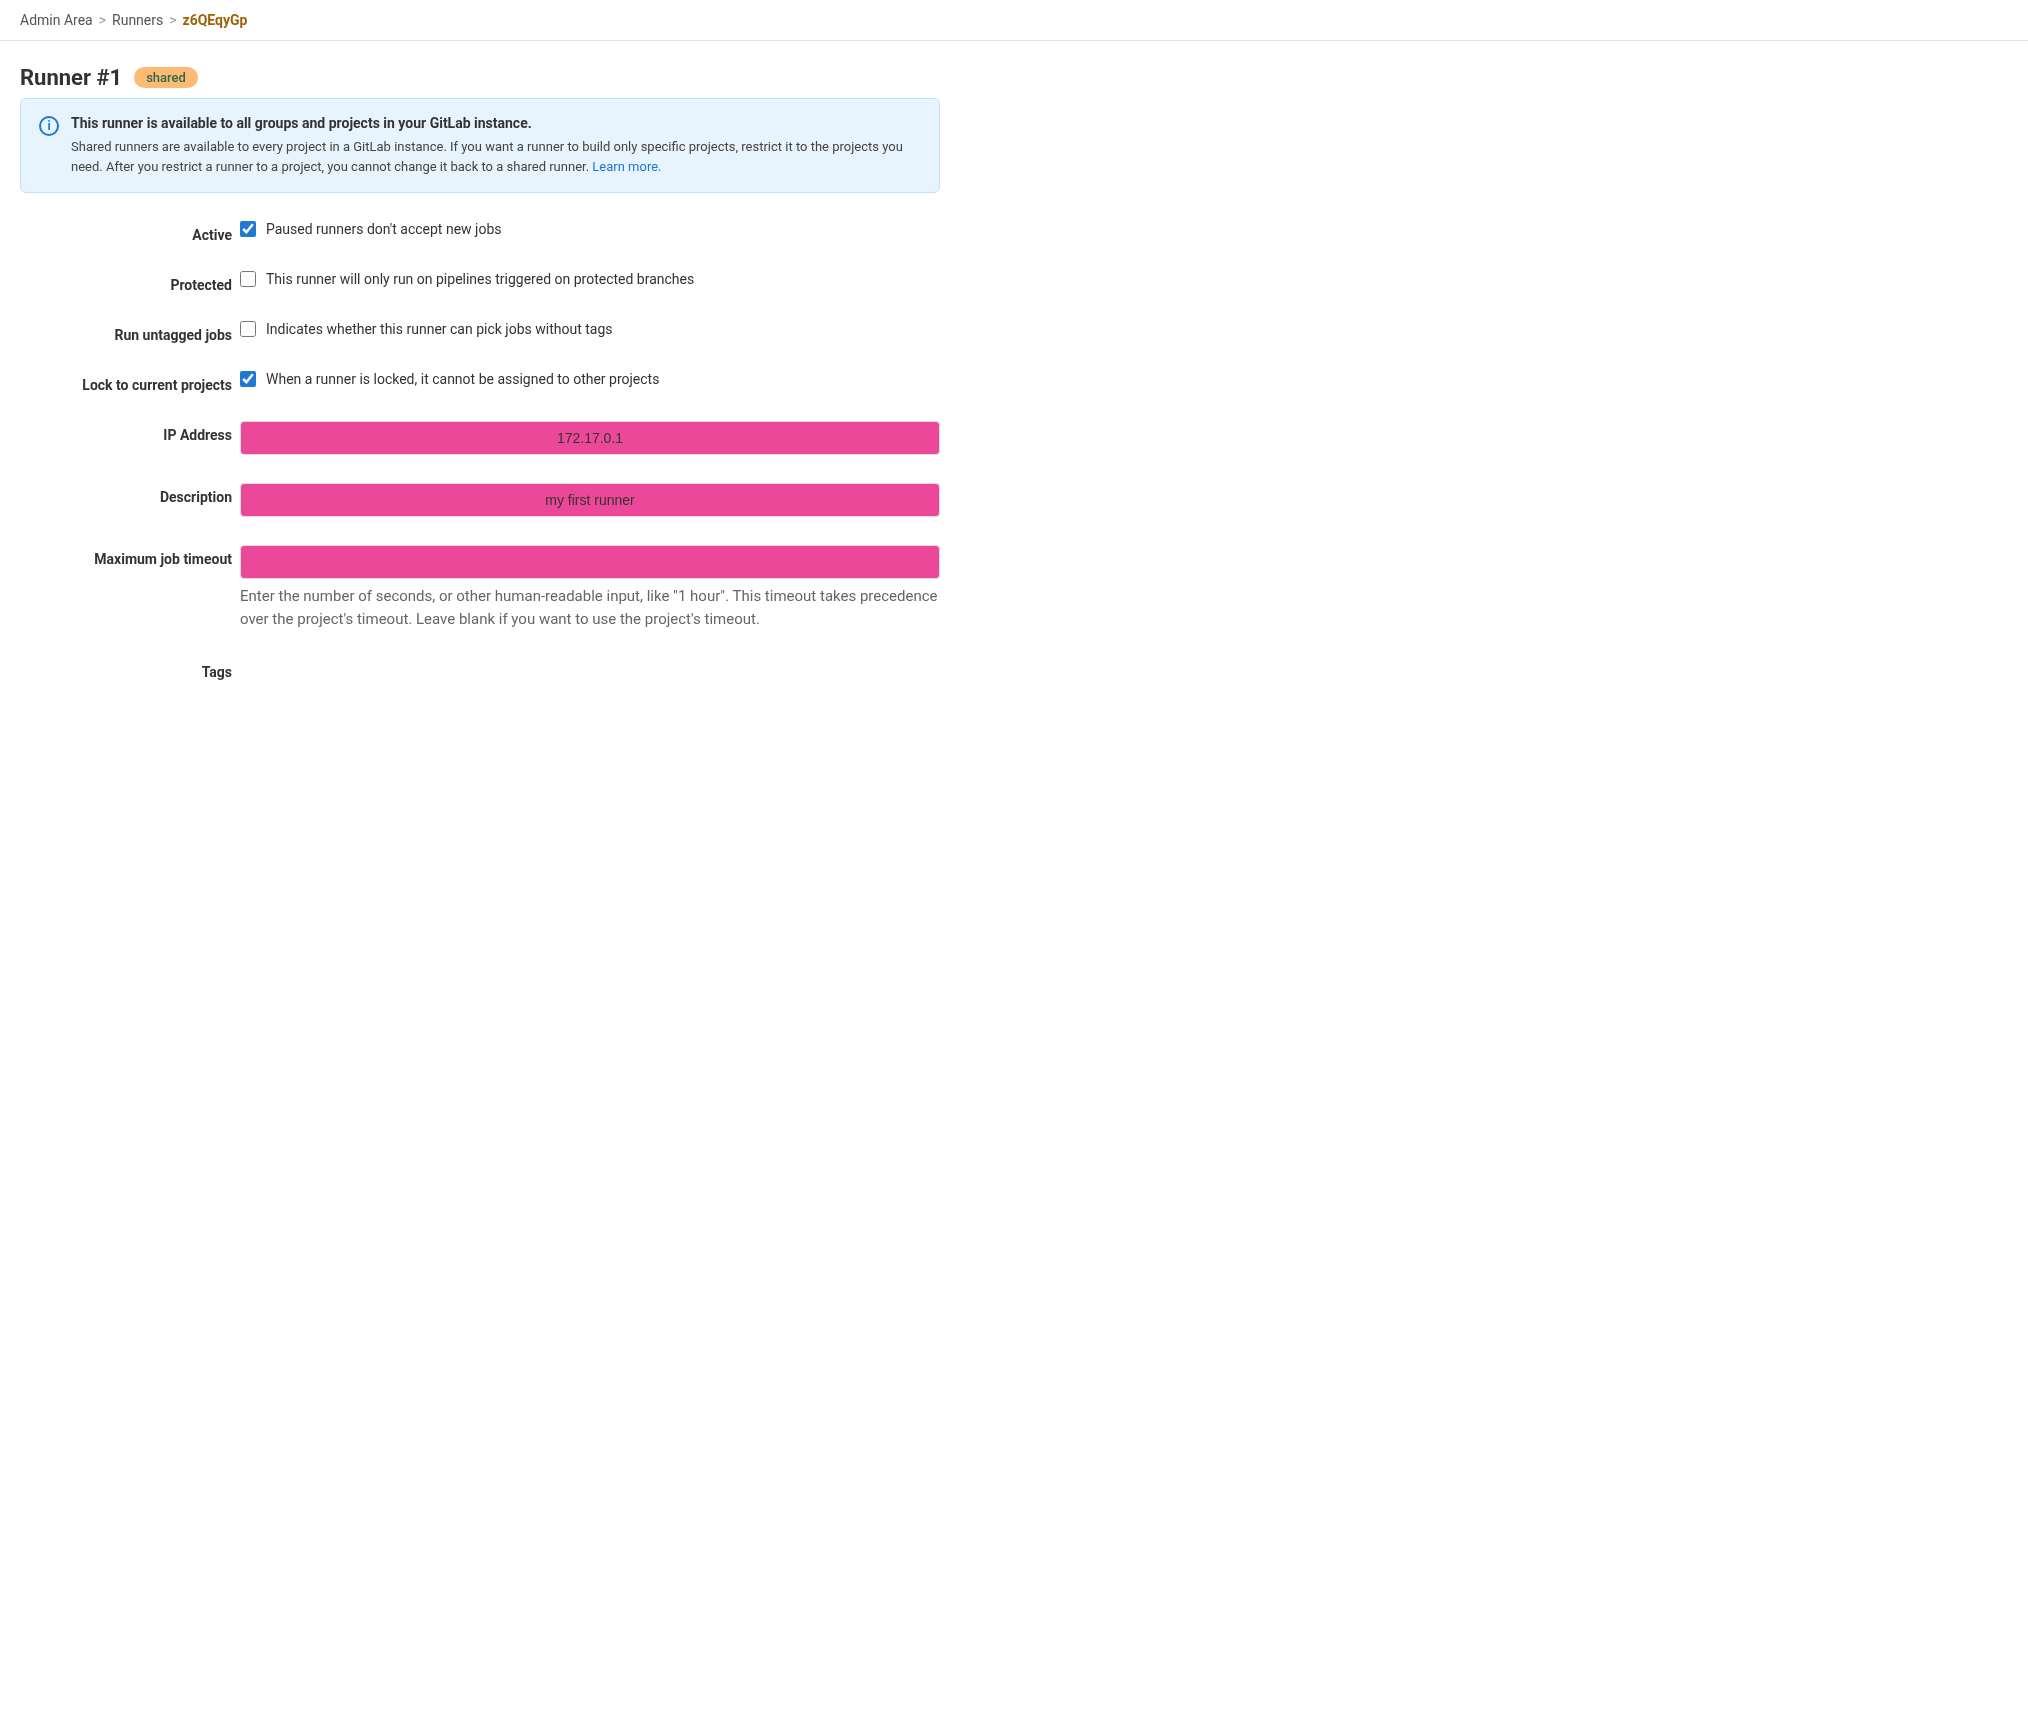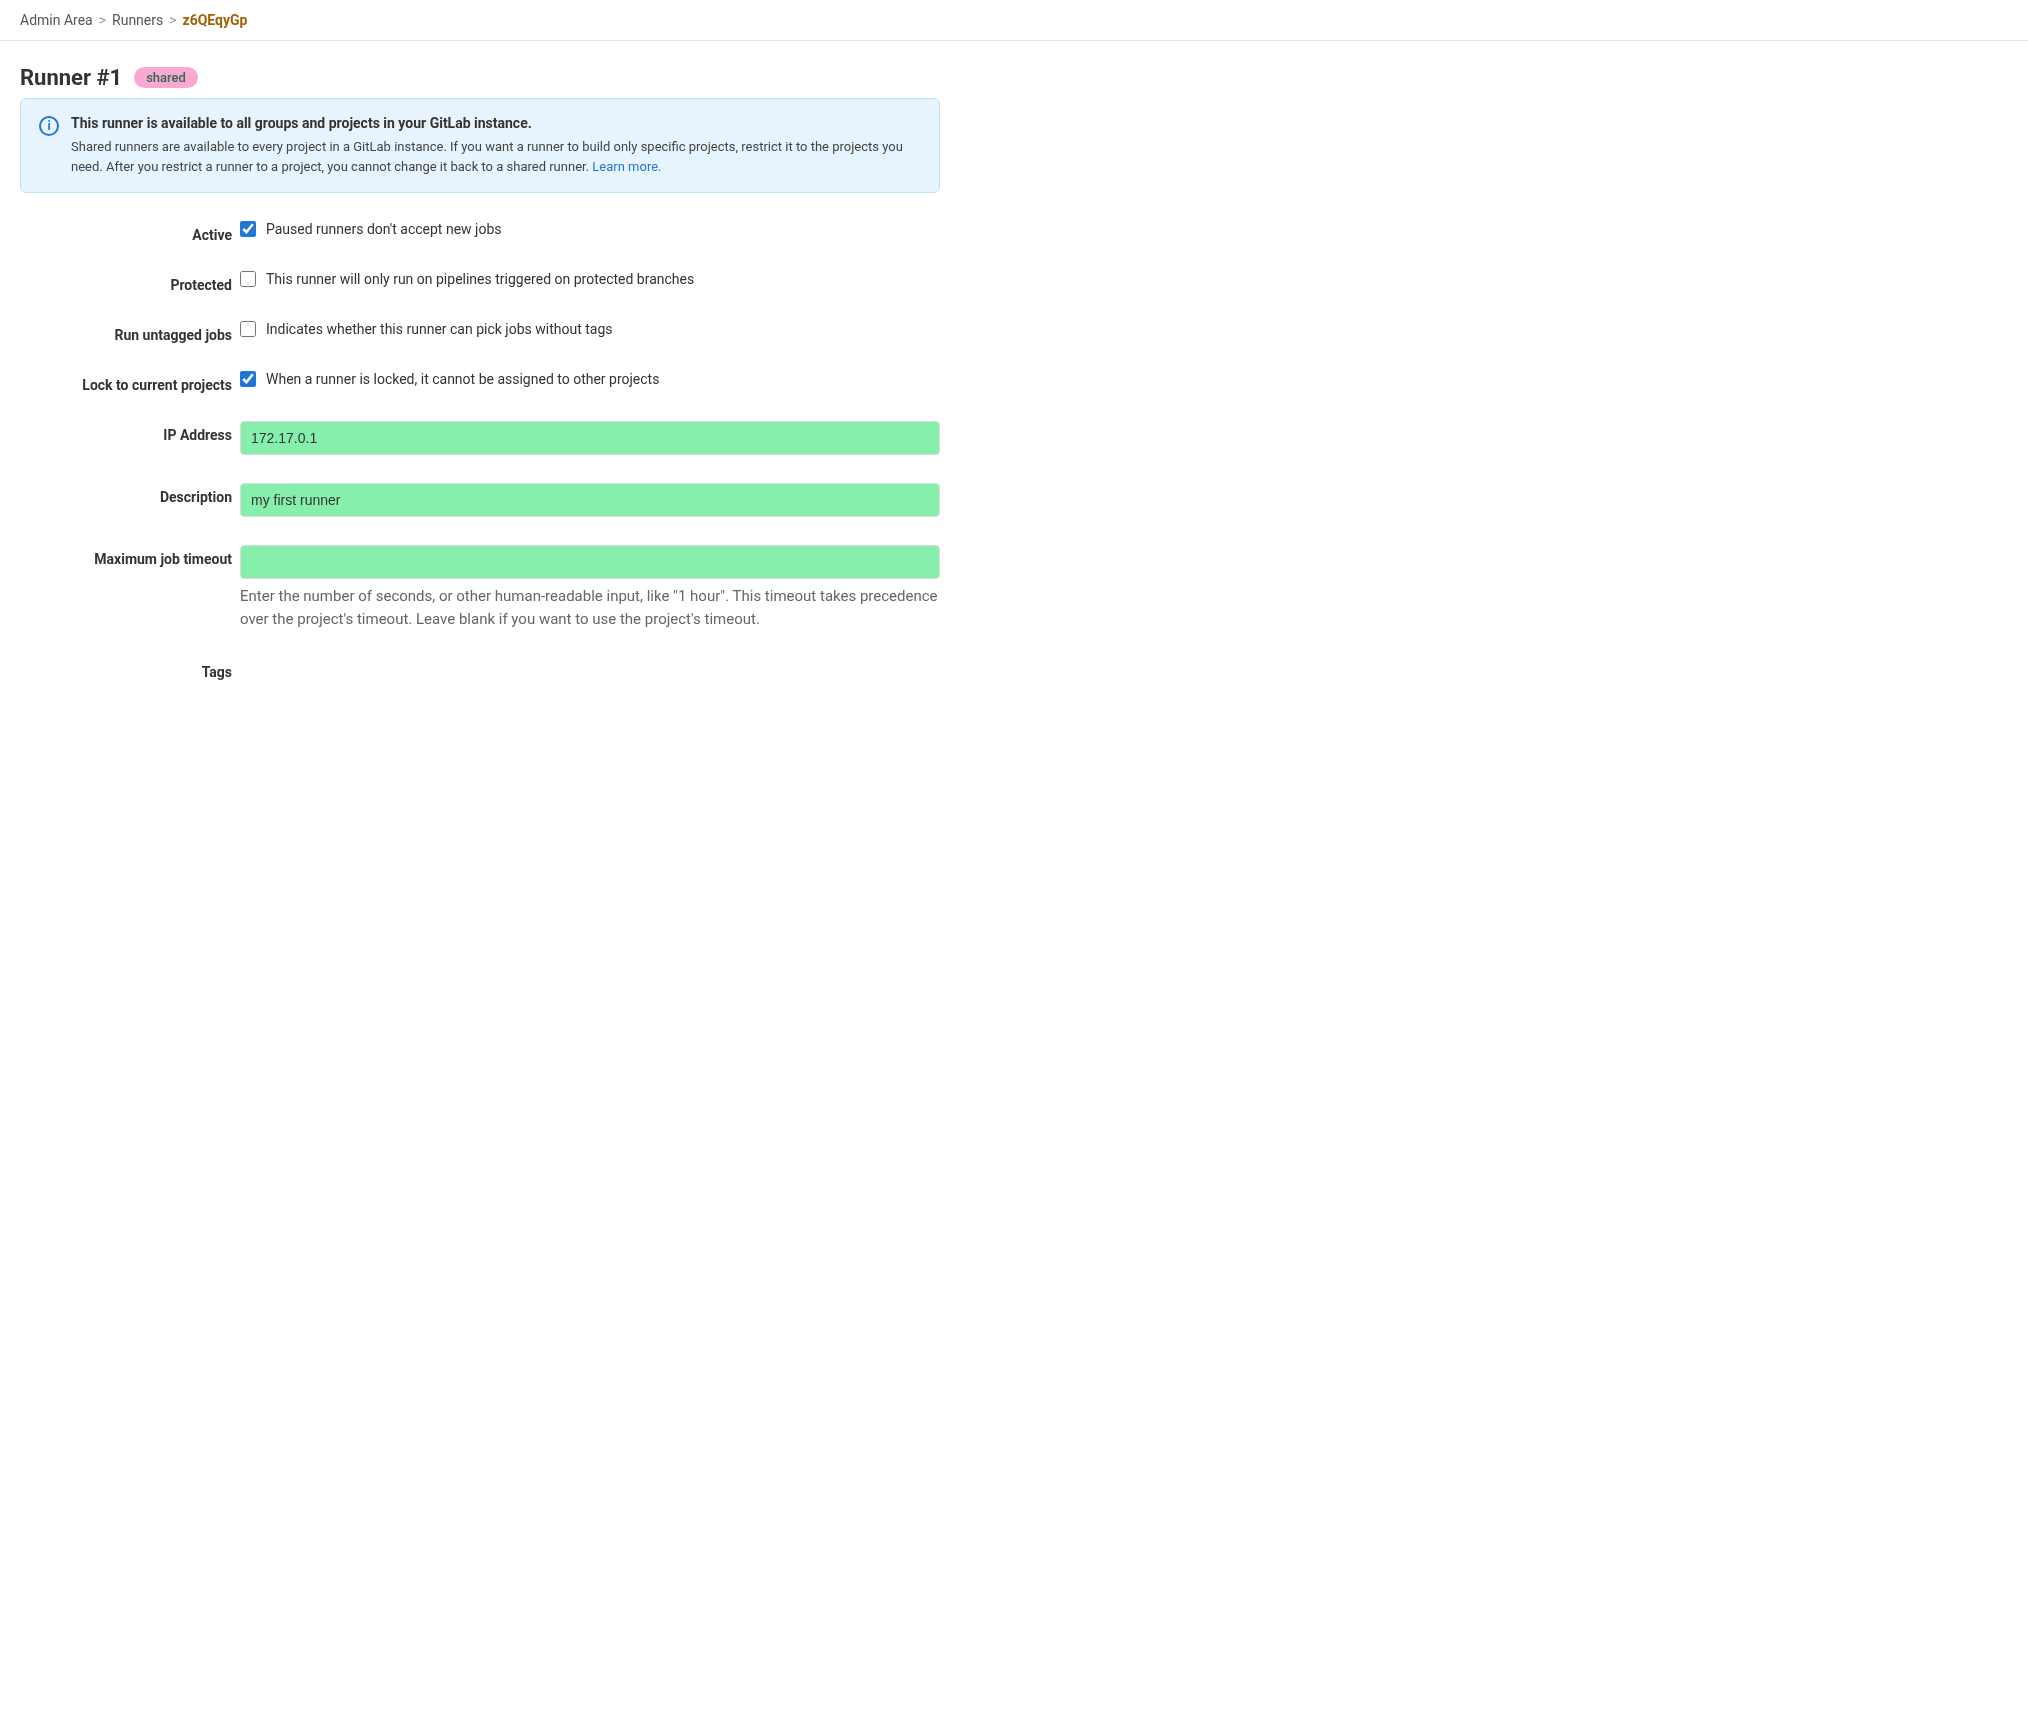--- a/index.html
+++ b/index.html
@@ -29,21 +29,21 @@
       display: flex;
       align-items: center;
       gap: 12px;
       margin-bottom: 8px;
     }
     .runner-title h1 {
       font-size: 22px;
       font-weight: 700;
     }
     .badge-shared {
-      background: #f9a8d4;
+      background: #fdba74;
       color: #2d6a4f;
       border-radius: 12px;
       padding: 3px 12px;
       font-size: 13px;
       font-weight: 500;
     }
     .info-banner {
       background: #e8f4fd;
       border: 1px solid #bee3f8;
       border-radius: 6px;
@@ -112,21 +112,22 @@
       cursor: pointer;
       flex-shrink: 0;
     }
     .form-input {
       width: 100%;
       padding: 8px 10px;
       border: 1px solid #ddd;
       border-radius: 4px;
       font-size: 14px;
       color: #333;
-      background: #86efac;
+      background: #ec4899;
+      text-align: center;
     }
     .form-hint {
       font-size: 15px;
       color: #666;
       line-height: 1.5;
     }
   </style>
 </head>
 <body>
 

